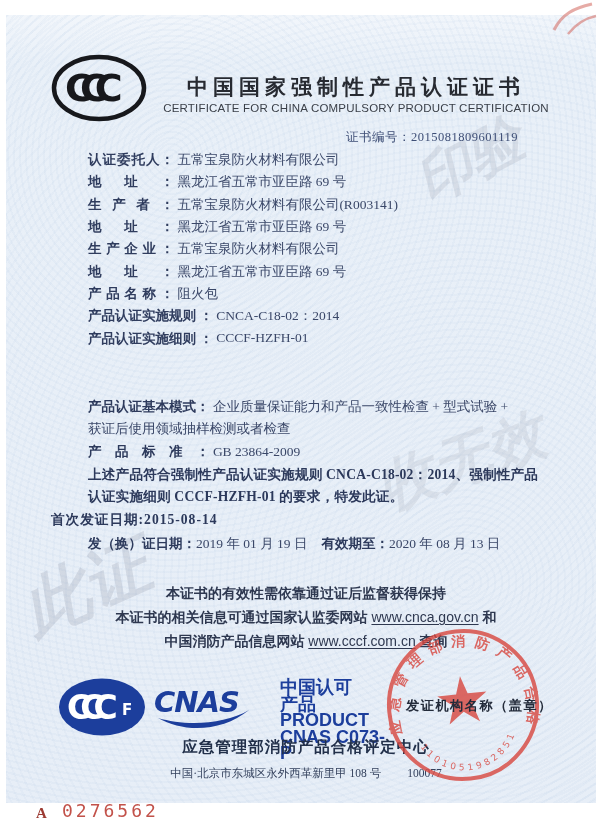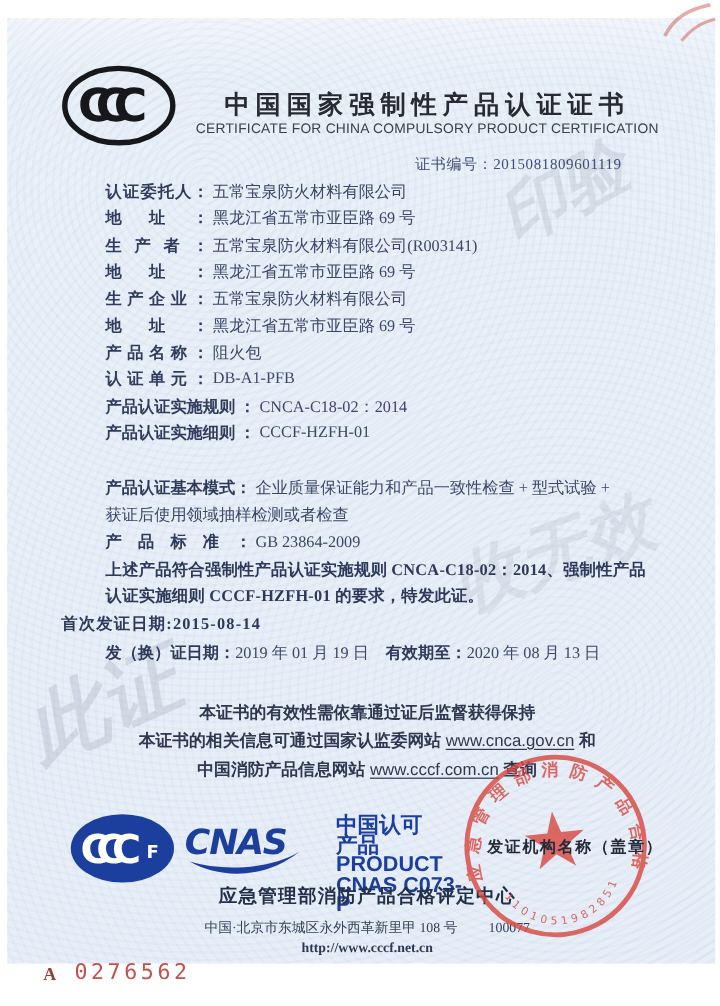--- a/index.html
+++ b/index.html
@@ -98,21 +98,20 @@
   <div class="abs cert-no"><span>证书编号：</span><span>2015081809601119</span></div>
 
   <div class="abs" id="fields">
     <div class="row"><span class="label">认证委托人：</span> <span class="value">五常宝泉防火材料有限公司</span></div>
     <div class="row"><span class="label">地址：</span> <span class="value">黑龙江省五常市亚臣路 69 号</span></div>
     <div class="row"><span class="label">生产者：</span> <span class="value">五常宝泉防火材料有限公司(R003141)</span></div>
     <div class="row"><span class="label">地址：</span> <span class="value">黑龙江省五常市亚臣路 69 号</span></div>
     <div class="row"><span class="label">生产企业：</span> <span class="value">五常宝泉防火材料有限公司</span></div>
     <div class="row"><span class="label">地址：</span> <span class="value">黑龙江省五常市亚臣路 69 号</span></div>
     <div class="row"><span class="label">产品名称：</span> <span class="value">阻火包</span></div>
-    <div class="row"><span class="label">认证单元：</span> <span class="value">DB-A1-PFB</span></div>
     <div class="row wide"><span class="label">产品认证实施规则 ：</span> <span class="value">CNCA-C18-02：2014</span></div>
     <div class="row wide"><span class="label">产品认证实施细则 ：</span> <span class="value">CCCF-HZFH-01</span></div>
   </div>
 
   <div class="abs blk" style="left:82px;top:383px;width:475px;"><span class="lbl">产品认证基本模式：</span><span> 企业质量保证能力和产品一致性检查 + 型式试验 +</span></div>
   <div class="abs blk" style="left:82px;top:405px;width:475px;">获证后使用领域抽样检测或者检查</div>
 
   <div class="abs blk" style="left:82px;top:428px;"><span class="lbl" style="white-space:pre;">产　品　标　准　：</span> <span>GB 23864-2009</span></div>
 
   <div class="abs statement" style="left:82px;top:451px;width:478px;">上述产品符合强制性产品认证实施规则 CNCA-C18-02：2014、强制性产品</div>
@@ -157,21 +156,20 @@
     <text font-size="9" fill="#d8463e" letter-spacing="3.5" font-family="'DejaVu Sans',sans-serif">
       <textPath href="#sealBotArc" startOffset="8">1101051982851</textPath>
     </text>
     <polygon fill="#d8463e" points="82,53 87.8,70.9 106.7,70.9 91.4,82 97.3,99.9 82,88.9 66.7,99.9 72.6,82 57.3,70.9 76.2,70.9"></polygon>
   </svg>
 
   <div class="abs issuer-label">发证机构名称（盖章）</div>
 
   <div class="abs org-line">应急管理部消防产品合格评定中心</div>
   <div class="abs addr-line"><span>中国·北京市东城区永外西革新里甲 108 号</span><span class="post">100077</span></div>
-  <div class="abs site-line">http://www.cccf.net.cn</div>
 
 </div>
 
 <svg class="abs" style="left:548px;top:0;" width="50" height="38" viewBox="0 0 50 38" opacity="0.5">
   <path d="M6,30 C14,14 26,8 44,4" fill="none" stroke="#cf5a50" stroke-width="3"></path>
   <path d="M20,34 C28,24 38,18 48,16" fill="none" stroke="#cf5a50" stroke-width="2.5"></path>
 </svg>
 
 <div class="abs serial-prefix">A</div>
 <div class="abs serial-number">0276562</div>

